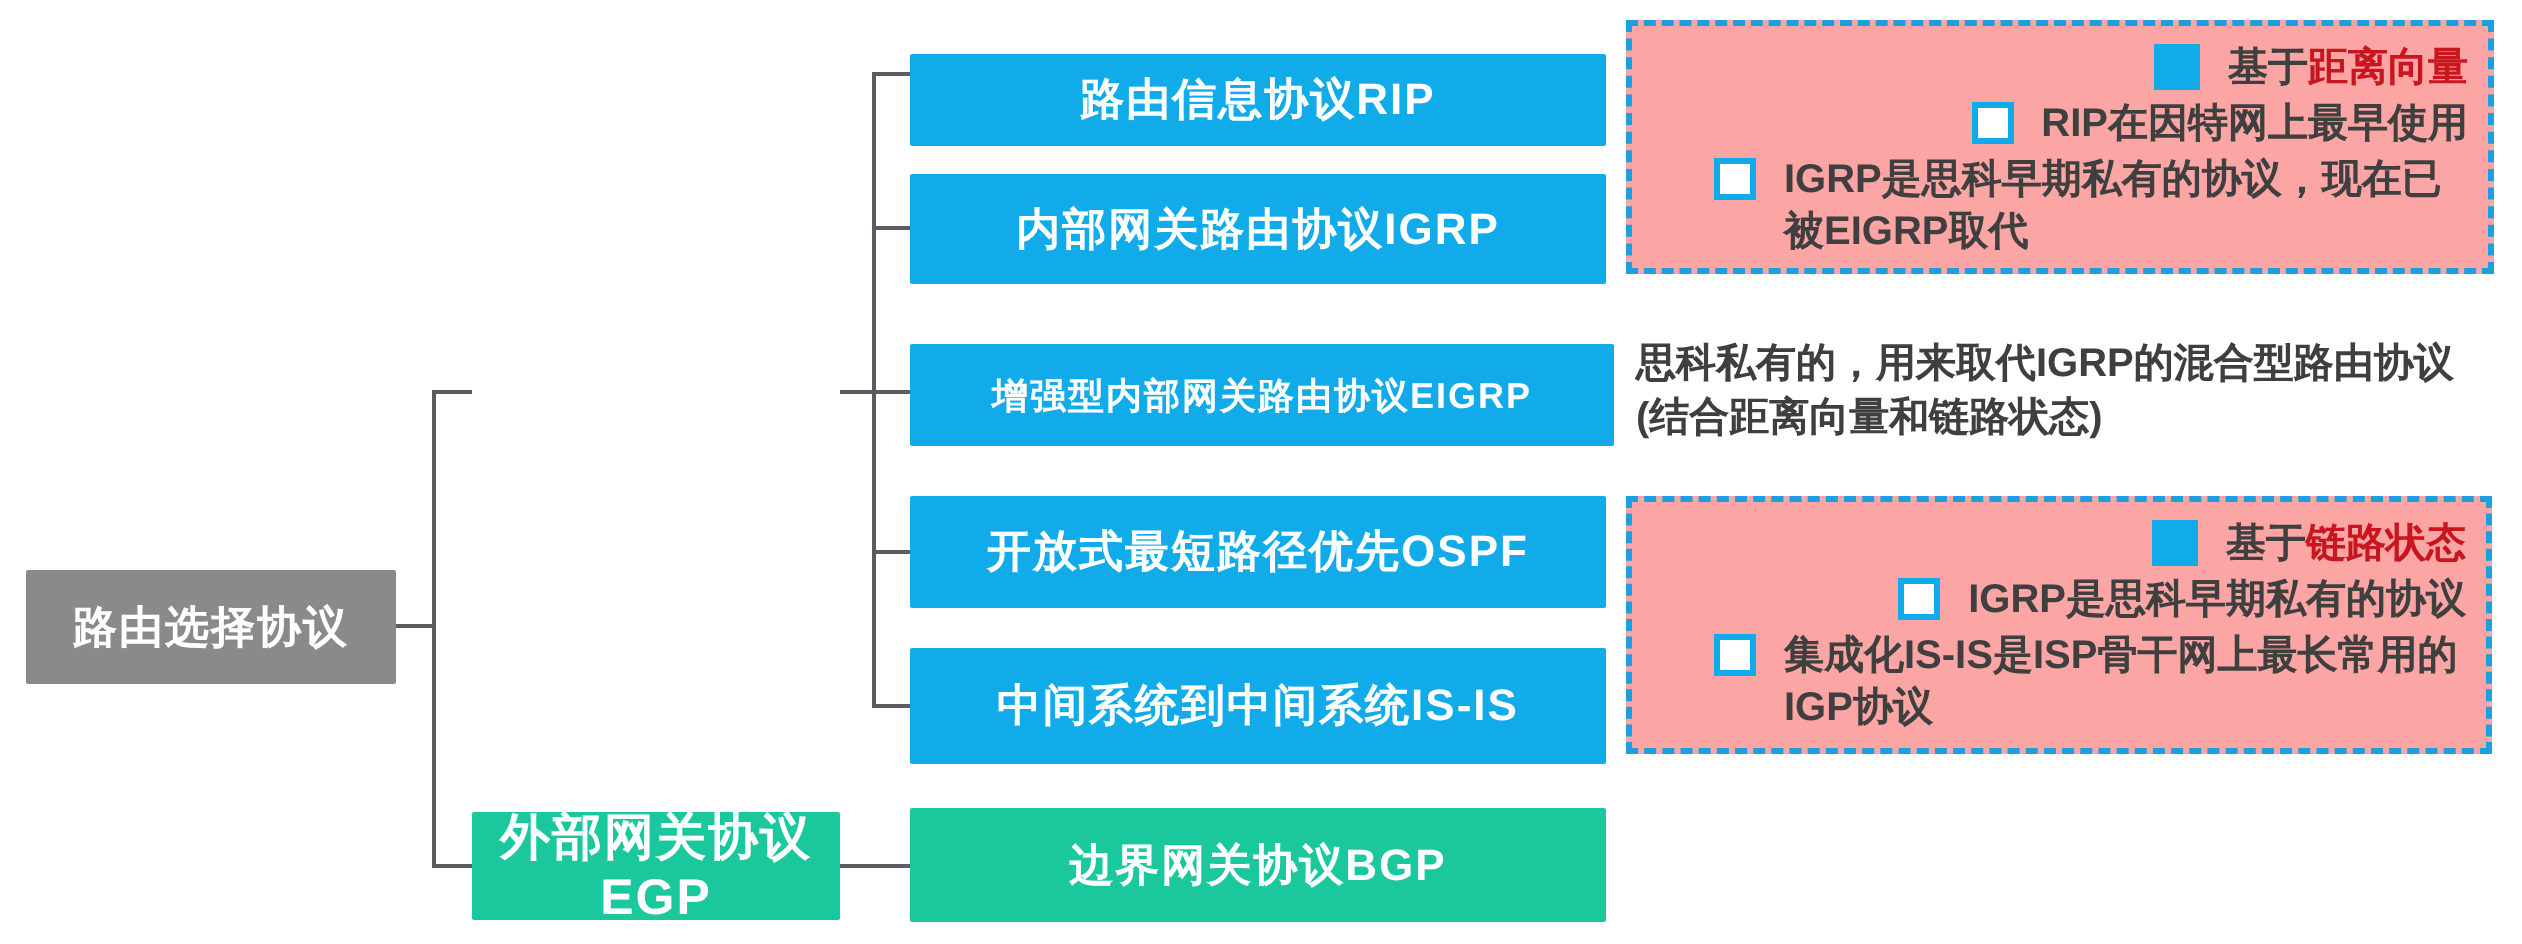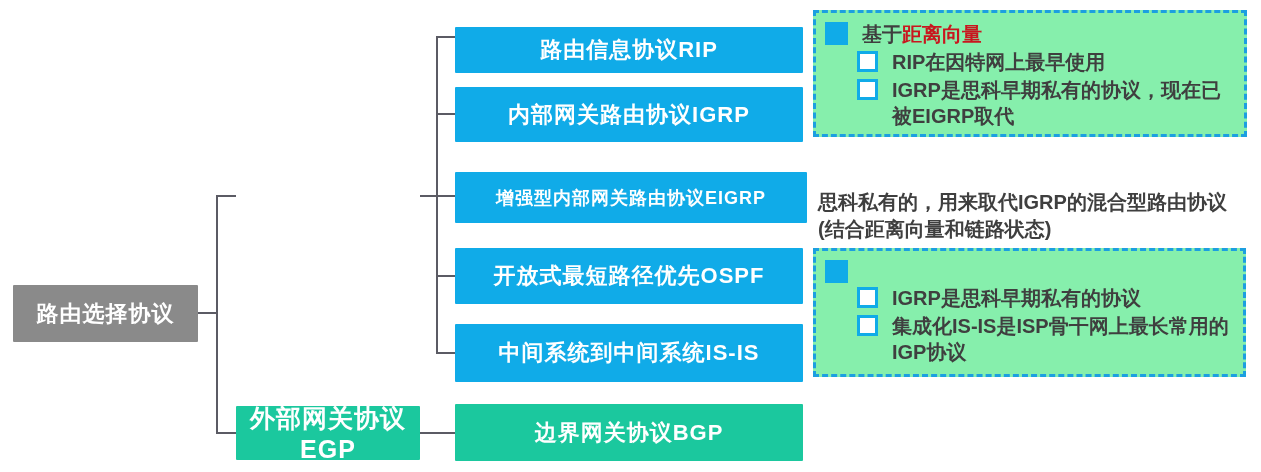--- a/index.html
+++ b/index.html
@@ -36,41 +36,42 @@
   #c-spine2     { left:436px; top:37px;  width:2px;  height:317px; }
   #c-to-rip     { left:436px; top:36px;  width:19px; height:2px; }
   #c-to-igrp    { left:436px; top:113px; width:19px; height:2px; }
   #c-to-ospf    { left:436px; top:275px; width:19px; height:2px; }
   #c-to-isis    { left:436px; top:352px; width:19px; height:2px; }
   #c-egp-bgp    { left:420px; top:432px; width:35px; height:2px; }
   
   .panel {
     position:absolute; border:3px dashed var(--dash); box-sizing:border-box;
     display:flex; flex-direction:column; gap:2px; padding:8px 10px 6px 9px;
-    background:#86efac;
+    background:#fca5a5;
+    align-items:flex-end;
   }
   #panel-dv { left:813px; top:10px;  width:434px; height:127px; }
   #panel-ls { left:813px; top:248px; width:433px; height:129px; }
   .prow { display:flex; align-items:flex-start; gap:14px; }
   .prow.sub { margin-left:32px; }
   .sq-filled {
     flex:0 0 auto; width:23px; height:23px; background:var(--blue); margin-top:1px;
   }
   .sq-hollow {
     flex:0 0 auto; width:15px; height:15px; border:3px solid var(--blue);
     background:#ffffff; margin-top:2px;
   }
   .ptext {
     font-size:20px; line-height:26px; color:var(--text); word-break:break-all;
   }
   .red { color:var(--red); }
   
   #eigrp-note {
     position:absolute; left:818px; top:169px; width:442px;
-    font-size:20px; line-height:27px; color:var(--text);margin-top:20px;
+    font-size:20px; line-height:27px; color:var(--text);
   }
 </style>
 </head>
 <body>
 
 <div class="canvas">
 
   <div class="line" id="c-root-out"></div>
   <div class="line" id="c-spine1"></div>
   <div class="line" id="c-to-igp"></div>
@@ -108,20 +109,21 @@
   </div>
 
   <div id="eigrp-note">
     <div>思科私有的，用来取代IGRP的混合型路由协议</div>
     <div>(结合距离向量和链路状态)</div>
   </div>
 
   <div class="panel" id="panel-ls">
     <div class="prow">
       <span class="sq-filled"></span>
+      <span class="ptext"><span>基于</span><span class="red">链路状态</span></span>
     </div>
     <div class="prow sub">
       <span class="sq-hollow"></span>
       <span class="ptext">IGRP是思科早期私有的协议</span>
     </div>
     <div class="prow sub">
       <span class="sq-hollow"></span>
       <span class="ptext">集成化IS-IS是ISP骨干网上最长常用的IGP协议</span>
     </div>
   </div>

